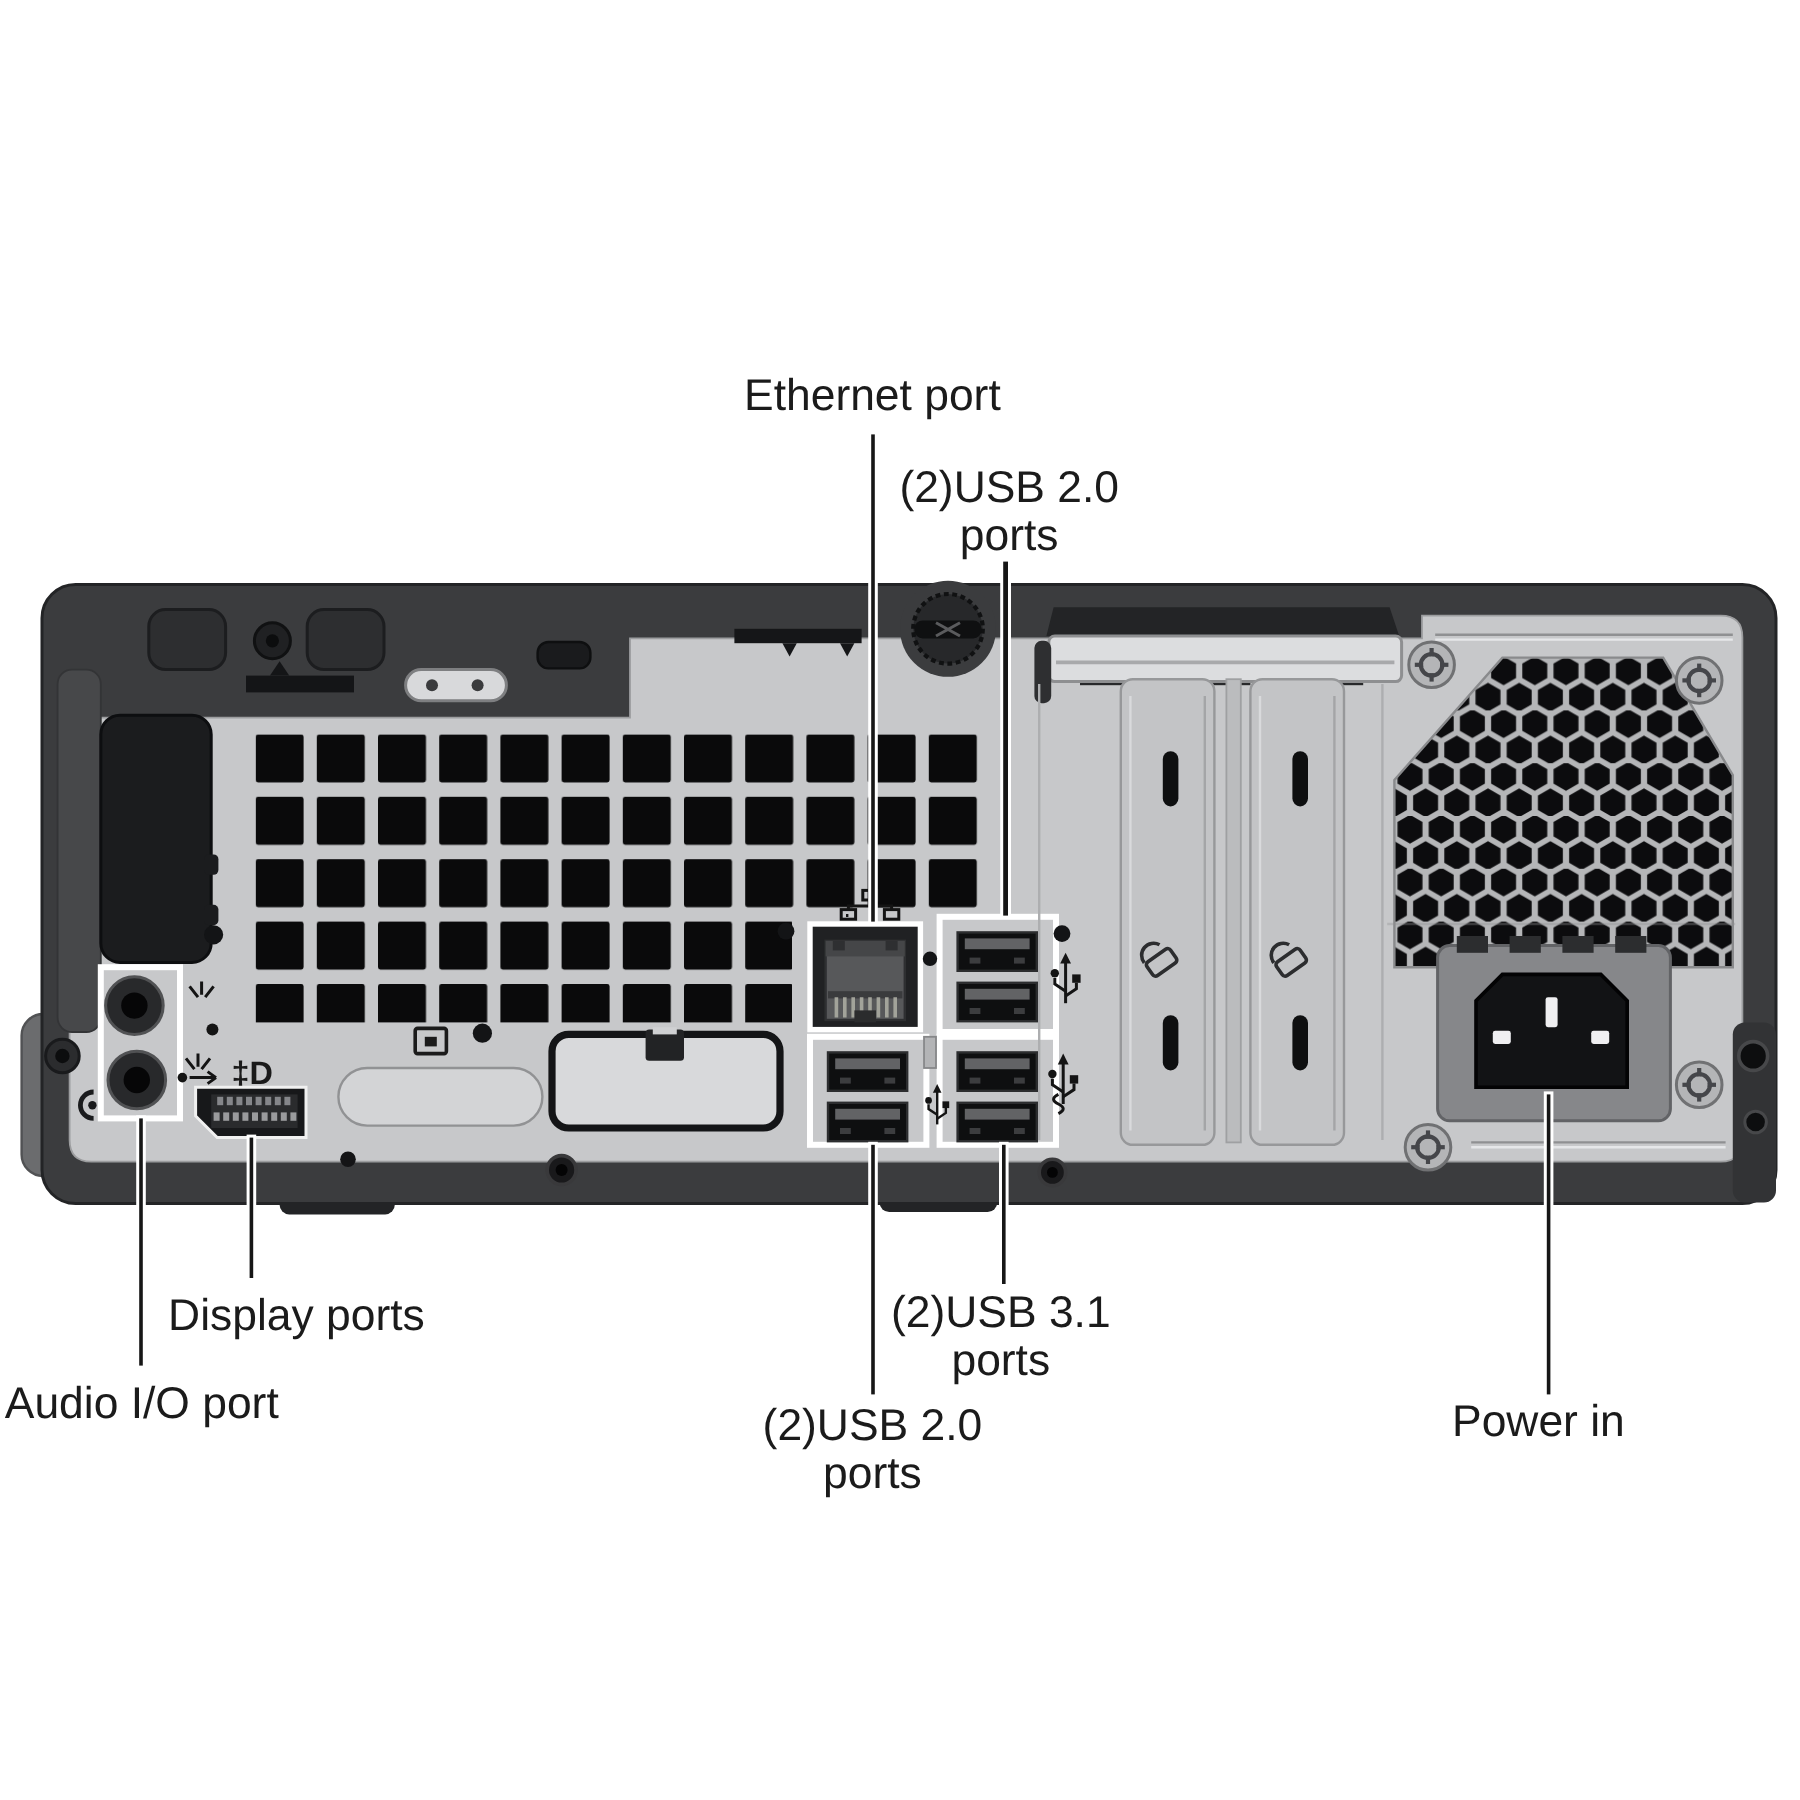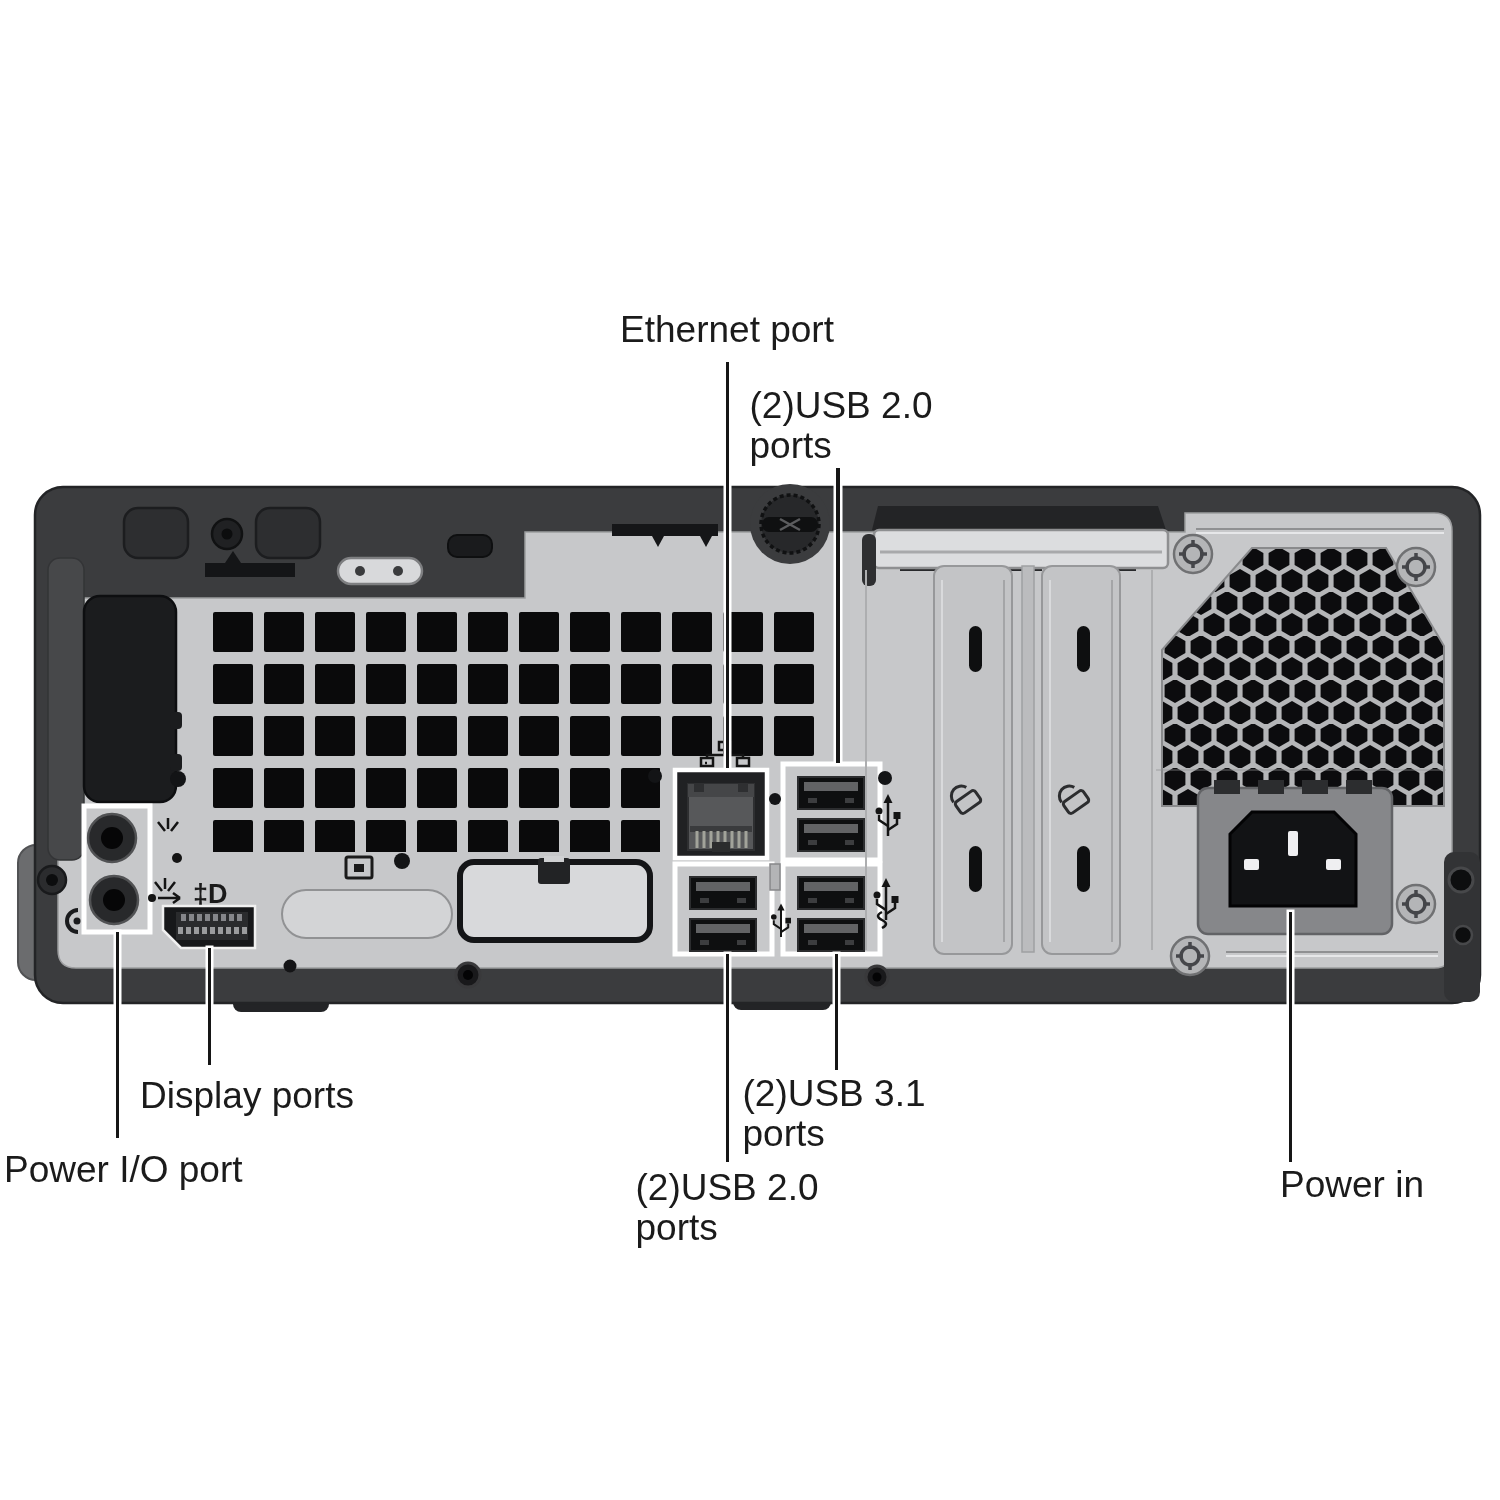--- a/index.html
+++ b/index.html
@@ -1,21 +1,21 @@
 <!DOCTYPE html>
 <html style="--background: #ffffff; --chassis_dark: #3b3c3e; --chassis_edge: #232426; --panel_silver: #c7c8ca; --vent_black: #0a0a0b; --outline_white: #ffffff; --label_text: #1b1b1b;"><head>
 <meta charset="utf-8">
 <style>
   html,body{margin:0;padding:0;}
   body{width:1500px;height:1500px;background:#fff;}
   .stage{position:relative;width:1500px;height:1500px;background:var(--background,#fff);overflow:hidden;
          font-family:"Liberation Sans",sans-serif;}
   .art{position:absolute;left:0;top:0;}
   .label{position:absolute;font-size:37px;line-height:40px;color:var(--label_text,#1b1b1b);white-space:nowrap;}
-  .label.center{transform:translateX(-50%);text-align:left;}
+  .label.center{transform:translateX(-50%);text-align:center;}
   .lead{position:absolute;width:3.5px;background:#161616;box-shadow:0 0 0 2.5px #ffffff;}
   
   .body-fill{fill:var(--chassis_dark,#3b3c3e);stroke:var(--chassis_edge,#232426);stroke-width:2.5px;}
   .silver{fill:var(--panel_silver,#c7c8ca);}
   .silver-stroke{stroke:#9c9d9f;stroke-width:1.5px;}
   .vent-fill{fill:var(--vent_black,#0a0a0b);}
   .hex-bg{fill:#b5b6b8;}
   .hex-hole{fill:#0c0c0e;}
   .whitebox{fill:none;stroke:var(--outline_white,#ffffff);stroke-width:5px;}
   .darkpart{fill:#232426;}
@@ -305,27 +305,27 @@
   <div>Ethernet port</div>
 </div>
 <div class="label center" style="left:841px;top:386px">
   <div>(2)USB 2.0</div>
   <div>ports</div>
 </div>
 <div class="label center" style="left:247px;top:1076px">
   <div>Display ports</div>
 </div>
 <div class="label" style="left:4px;top:1150px">
-  <div>Power I/O port</div>
+  <div>Audio I/O port</div>
 </div>
 <div class="label center" style="left:834px;top:1074px">
   <div>(2)USB 3.1</div>
   <div>ports</div>
 </div>
 <div class="label center" style="left:727px;top:1168px">
   <div>(2)USB 2.0</div>
   <div>ports</div>
 </div>
-<div class="label center" style="left:1352px;top:1165px">
+<div class="label center" style="left:1282px;top:1165px">
   <div>Power in</div>
 </div>
 
 </div>
 
 </body></html>

